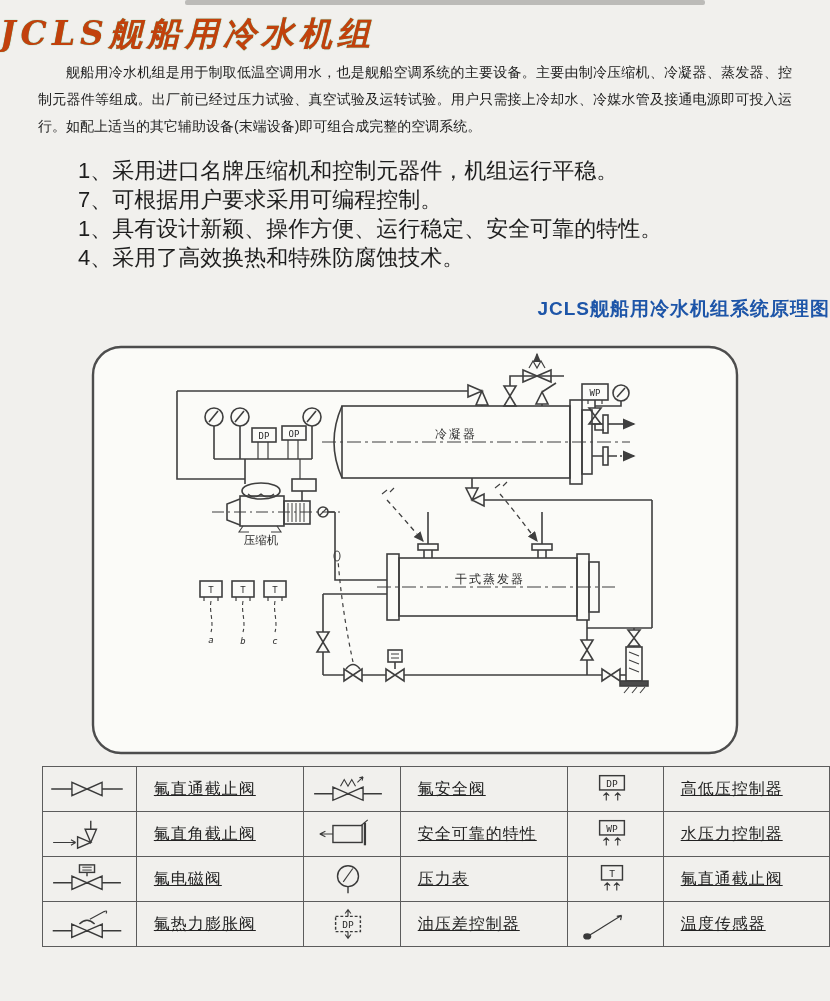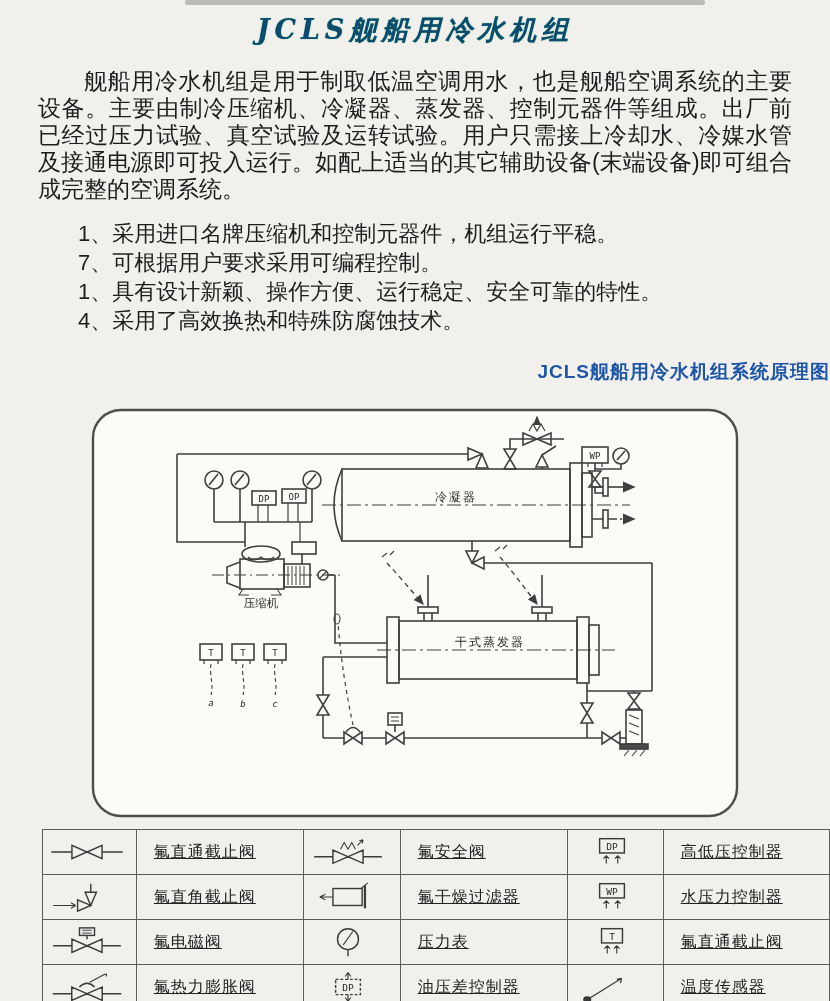--- a/index.html
+++ b/index.html
@@ -1,20 +1,20 @@
 <!DOCTYPE html>
 <html><head>
 <meta charset="utf-8">
 <style>
   html,body{margin:0;padding:0;}
   body{width:830px;height:1001px;background:#f1f0ed;font-family:"Liberation Sans",sans-serif;overflow:hidden;position:relative;}
   #page{width:830px;height:1001px;position:relative;background:linear-gradient(180deg,#efeeea 0%,#f4f3f0 8%,#f4f3ef 92%,#ececе9 100%);}
   .scan-top{position:absolute;top:0;left:185px;width:520px;height:5px;background:#8f8f8c;opacity:.55;border-radius:2px;}
-  .doc-title{padding-top:12px;text-align:center;font-family:"DejaVu Serif",serif;font-style:italic;font-weight:bold;font-size:27px;letter-spacing:5px;color:#0c4a6e;text-shadow:0 0 1px #3fb071;}
-  .intro{width:754px;margin:20px auto 0;font-size:23px;line-height:27px;color:#1d1d1d;text-indent:2em;text-align:justify;}
+  .doc-title{padding-top:12px;font-family:"DejaVu Serif",serif;font-style:italic;font-weight:bold;font-size:33px;letter-spacing:5px;color:#c2410c;text-shadow:0 0 1px #3fb071;}
+  .intro{width:754px;margin:2px auto 0;font-size:14px;line-height:27px;color:#1d1d1d;text-indent:2em;text-align:justify;}
   .badge-wrap{margin:13px 0 0 38px;height:40px;}
   .badge{display:inline-block;padding:3px 24px 7px 18px;border-radius:19px;background:linear-gradient(180deg,#6aa6dd 0%,#1c4f9e 38%,#0b2d74 75%,#123c8c 100%);box-shadow:2px 3px 4px rgba(40,40,40,.45), inset 0 2px 3px rgba(255,255,255,.55);font-size:21px;font-weight:bold;letter-spacing:3px;color:#f7a81f;text-shadow:1px 1px 0 #092558,-1px -1px 0 #092558,1px -1px 0 #092558,-1px 1px 0 #092558,2px 2px 2px rgba(0,0,0,.4);}
   .features{margin:16px 0 0 78px;font-size:22px;line-height:29px;color:#1d1d1d;}
   .features div{white-space:nowrap;}
   .diagram-title{margin-top:24px;text-align:right;font-size:19px;font-weight:bold;color:#1d55a8;letter-spacing:1px;}
   .diagram-box{width:650px;height:412px;margin:22px auto 0;position:relative;}
   svg{display:block;}
   .legend{margin:10px 0 0 42px;border-collapse:collapse;}
   .legend td{border:1.7px solid #5c5c5c;height:36px;padding:4px;text-decoration:underline;}
   .legend td.sym{text-align:center;vertical-align:middle;}
@@ -281,21 +281,21 @@
       <td class="sym">
         <svg width="80" height="32" viewBox="0 0 84 34">
               <g stroke="#3a3a3a" stroke-width="1.5" fill="none">
           <path d="M26,17 H12 M12,17 l6,-3 M12,17 l6,3" stroke-width="1.2"></path>
           <rect x="26" y="8" width="31" height="18"></rect>
           <path d="M60,5 V29" stroke-width="2.4"></path>
           <path d="M56,8 L63,2" stroke-width="1.2"></path>
               </g>
             </svg>
       </td>
-      <td class="lbl">氟干燥过滤器</td>
+      <td class="lbl">安全可靠的特性</td>
       <td class="sym">
         <svg width="80" height="34" viewBox="0 0 84 34">
               <g stroke="#3a3a3a" stroke-width="1.5" fill="none">
           <rect x="29" y="3" width="26" height="15"></rect>
           <path d="M36,21 V29 M33,24 L36,21 L39,24 M48,21 V29 M45,24 L48,21 L51,24" stroke-width="1.2"></path>
           <text x="42" y="15" font-size="10" text-anchor="middle" stroke="none" fill="#2b2b2b">WP</text>
               </g>
             </svg>
       </td>
       <td class="lbl">水压力控制器</td>

